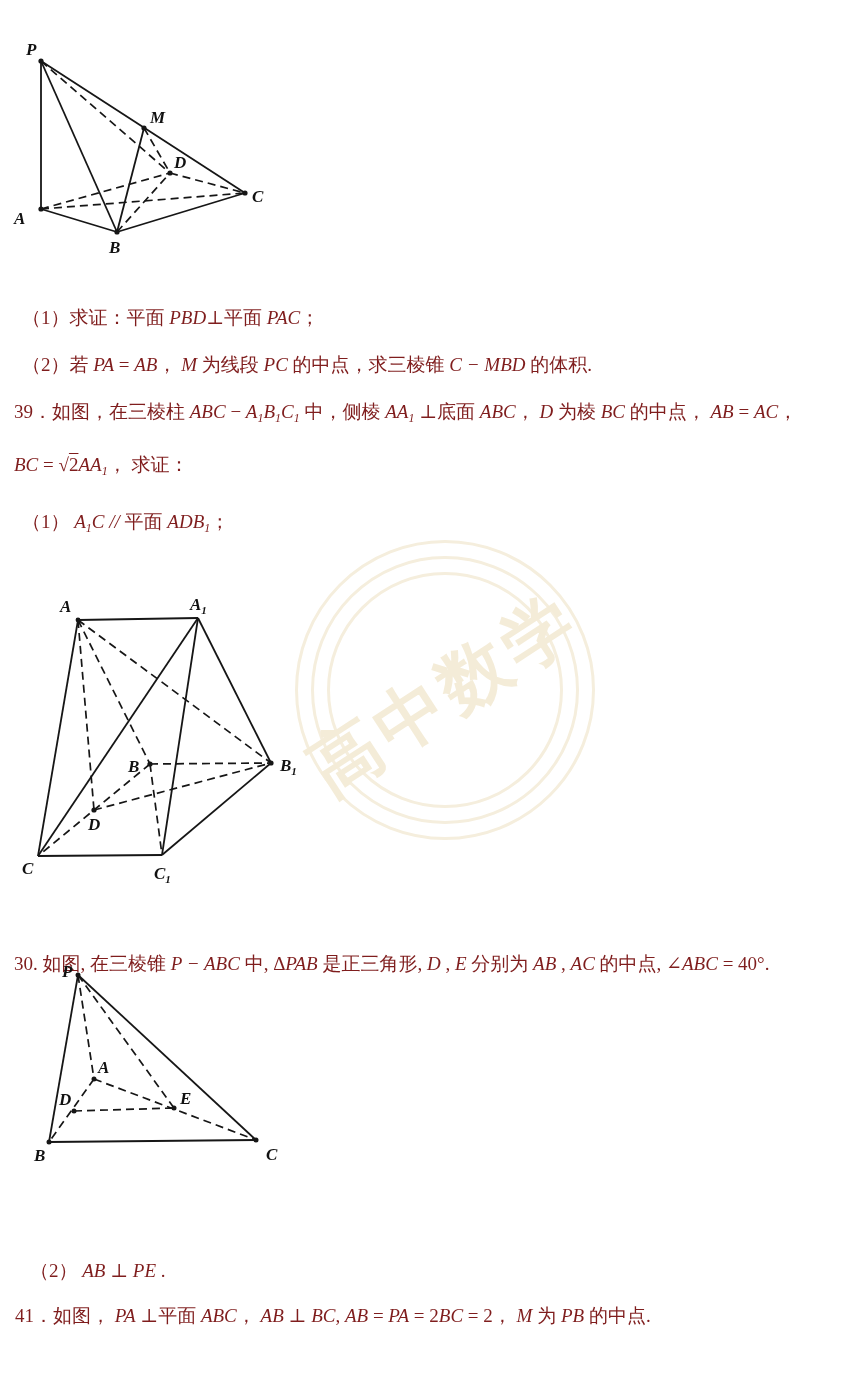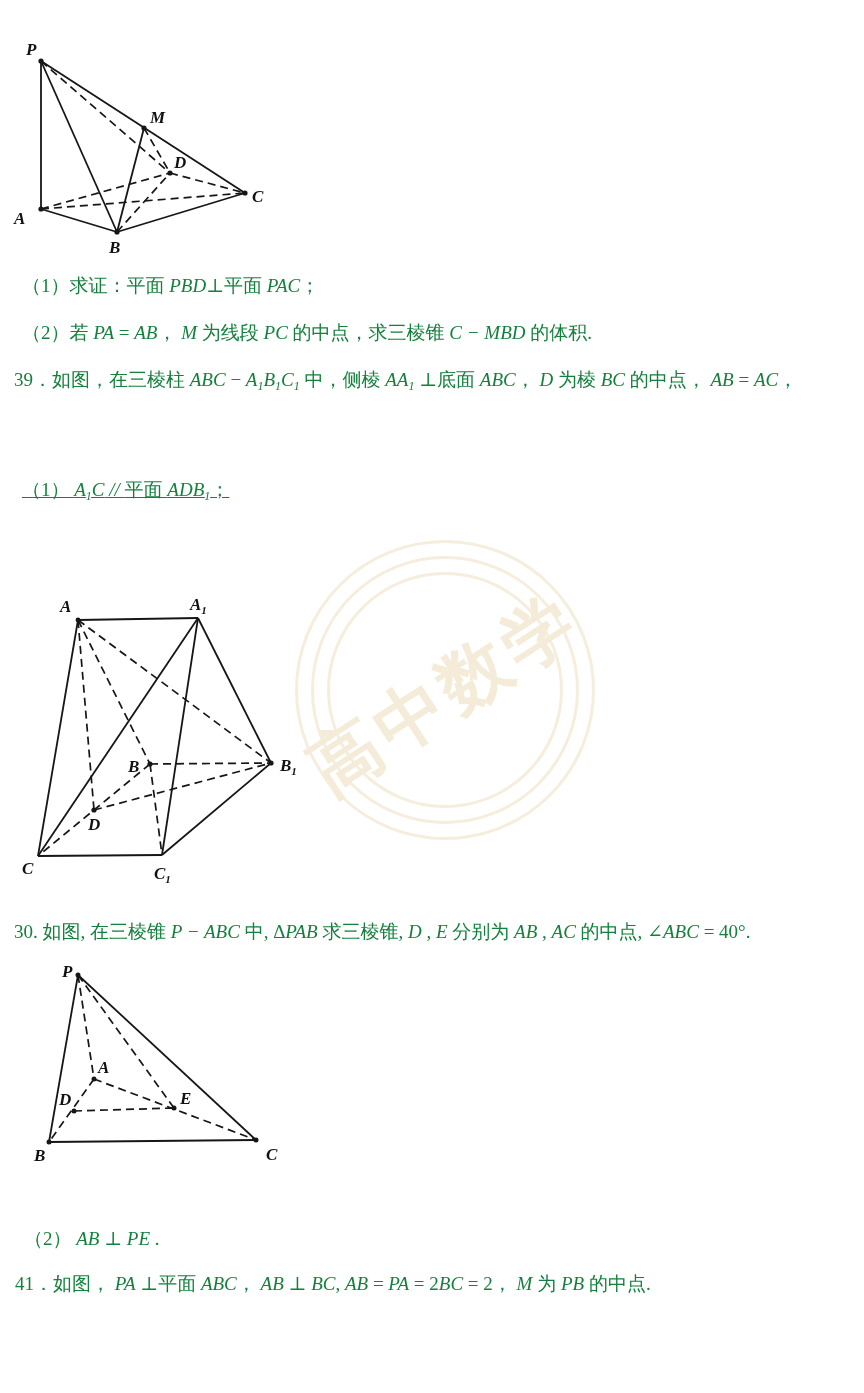--- a/index.html
+++ b/index.html
@@ -9,21 +9,22 @@
     background:#ffffff;
     font-family:"Liberation Serif","DejaVu Serif",serif;
     color:#1c1c1c;
     overflow:hidden;
   }
   .tline{
     position:absolute;
     font-size:19px;
     line-height:24px;
     white-space:nowrap;
-    color:#15803d;
+    color:#7f1d1d;
+    margin-top:32px;
   }
   .mi{font-style:italic;font-family:"Liberation Serif","DejaVu Serif",serif;}
   .msub{font-size:12px;vertical-align:-4px;}
   .sqrt .rad{font-style:normal;}
   .sqrt .vinc{text-decoration:overline;}
   svg{position:absolute;overflow:visible;}
   svg text{
     font-family:"Liberation Serif","DejaVu Serif",serif;
     font-style:italic;font-weight:bold;
     font-size:17px;fill:#111;
@@ -100,21 +101,22 @@
       <text x="246" y="180">C</text>
       <text x="144" y="101">M</text>
       <text x="168" y="146">D</text>
     </g>
   </svg>
 
   <div class="tline" style="left:22px;top:274px;"><span>（1）求证：平面 </span><span class="mi">PBD</span><span>⊥平面 </span><span class="mi">PAC</span><span>；</span></div>
   <div class="tline" style="left:22px;top:321px;"><span>（2）若 </span><span class="mi">PA</span><span> = </span><span class="mi">AB</span><span>，  </span><span class="mi">M</span><span> 为线段 </span><span class="mi">PC</span><span> 的中点，求三棱锥 </span><span class="mi">C − MBD</span><span> 的体积.</span></div>
 
   <div class="tline" style="left:14px;top:368px;"><span>39．如图，在三棱柱 </span><span class="mi">ABC</span><span> − </span><span class="mi">A</span><span class="mi msub">1</span><span class="mi">B</span><span class="mi msub">1</span><span class="mi">C</span><span class="mi msub">1</span><span> 中，侧棱 </span><span class="mi">AA</span><span class="mi msub">1</span><span> ⊥底面 </span><span class="mi">ABC</span><span>， </span><span class="mi">D</span><span> 为棱 </span><span class="mi">BC</span><span> 的中点， </span><span class="mi">AB</span><span> = </span><span class="mi">AC</span><span>，</span></div>
-  <div class="tline" style="left:22px;top:478px;text-decoration:underline;"><span>（1） </span><span class="mi">A</span><span class="mi msub">1</span><span class="mi">C</span><span class="mi"> // </span><span>平面 </span><span class="mi">ADB</span><span class="mi msub">1</span><span>；</span></div>
+  <div class="tline" style="left:14px;top:421px;"><span class="mi">BC</span><span> = </span><span class="sqrt"><span class="rad">√</span><span class="vinc">2</span></span><span class="mi">AA</span><span class="mi msub">1</span><span>， 求证：</span></div>
+  <div class="tline" style="left:22px;top:478px;"><span>（1） </span><span class="mi">A</span><span class="mi msub">1</span><span class="mi">C</span><span class="mi"> // </span><span>平面 </span><span class="mi">ADB</span><span class="mi msub">1</span><span>；</span></div>
 
   <svg class="fg" style="left:20px;top:593px;" width="300" height="298" viewBox="0 0 300 298">
     <g>
       <line class="dashE" x1="58" y1="27" x2="130" y2="171"></line>
       <line class="dashE" x1="58" y1="27" x2="74" y2="217"></line>
       <line class="dashE" x1="58" y1="27" x2="251" y2="170"></line>
       <line class="dashE" x1="130" y1="171" x2="251" y2="170"></line>
       <line class="dashE" x1="130" y1="171" x2="18" y2="263"></line>
       <line class="dashE" x1="130" y1="171" x2="142" y2="262"></line>
       <line class="dashE" x1="74" y1="217" x2="251" y2="170"></line>
@@ -138,21 +140,21 @@
       <text x="40" y="19">A</text>
       <text x="170" y="17"><tspan>A</tspan><tspan class="ssub" dy="4">1</tspan></text>
       <text x="108" y="179">B</text>
       <text x="260" y="178"><tspan>B</tspan><tspan class="ssub" dy="4">1</tspan></text>
       <text x="2" y="281">C</text>
       <text x="134" y="286"><tspan>C</tspan><tspan class="ssub" dy="4">1</tspan></text>
       <text x="68" y="237">D</text>
     </g>
   </svg>
 
-  <div class="tline" style="left:14px;top:920px;"><span>30. 如图, 在三棱锥 </span><span class="mi">P − ABC</span><span> 中, Δ</span><span class="mi">PAB</span><span> 求三棱锥, </span><span class="mi">D</span><span> , </span><span class="mi">E</span><span> 分别为 </span><span class="mi">AB</span><span> , </span><span class="mi">AC</span><span> 的中点, ∠</span><span class="mi">ABC</span><span> = 40°.</span></div>
+  <div class="tline" style="left:14px;top:920px;"><span>30. 如图, 在三棱锥 </span><span class="mi">P − ABC</span><span> 中, Δ</span><span class="mi">PAB</span><span> 是正三角形, </span><span class="mi">D</span><span> , </span><span class="mi">E</span><span> 分别为 </span><span class="mi">AB</span><span> , </span><span class="mi">AC</span><span> 的中点, ∠</span><span class="mi">ABC</span><span> = 40°.</span></div>
 
   <svg class="fg" style="left:20px;top:963px;" width="285" height="205" viewBox="0 0 285 205">
     <g>
       <line class="dashE" x1="58" y1="12" x2="74" y2="116"></line>
       <line class="dashE" x1="58" y1="12" x2="154" y2="145"></line>
       <line class="dashE" x1="74" y1="116" x2="29" y2="179"></line>
       <line class="dashE" x1="74" y1="116" x2="236" y2="177"></line>
       <line class="dashE" x1="54" y1="148" x2="154" y2="145"></line>
     </g>
     <g>
@@ -171,16 +173,16 @@
     <g>
       <text x="42" y="14">P</text>
       <text x="14" y="198">B</text>
       <text x="246" y="197">C</text>
       <text x="78" y="110">A</text>
       <text x="39" y="142">D</text>
       <text x="160" y="141">E</text>
     </g>
   </svg>
 
-  <div class="tline" style="left:24px;top:1227px;"><span>（2） </span><span class="mi">AB</span><span> ⊥ </span><span class="mi">PE</span><span> .</span></div>
+  <div class="tline" style="left:30px;top:1227px;"><span>（2） </span><span class="mi">AB</span><span> ⊥ </span><span class="mi">PE</span><span> .</span></div>
   <div class="tline" style="left:15px;top:1272px;"><span>41．如图， </span><span class="mi">PA</span><span> ⊥平面 </span><span class="mi">ABC</span><span>， </span><span class="mi">AB</span><span> ⊥ </span><span class="mi">BC</span><span>, </span><span class="mi">AB</span><span> = </span><span class="mi">PA</span><span> = 2</span><span class="mi">BC</span><span> = 2， </span><span class="mi">M</span><span> 为 </span><span class="mi">PB</span><span> 的中点.</span></div>
 
 </div>
 
 </body></html>

